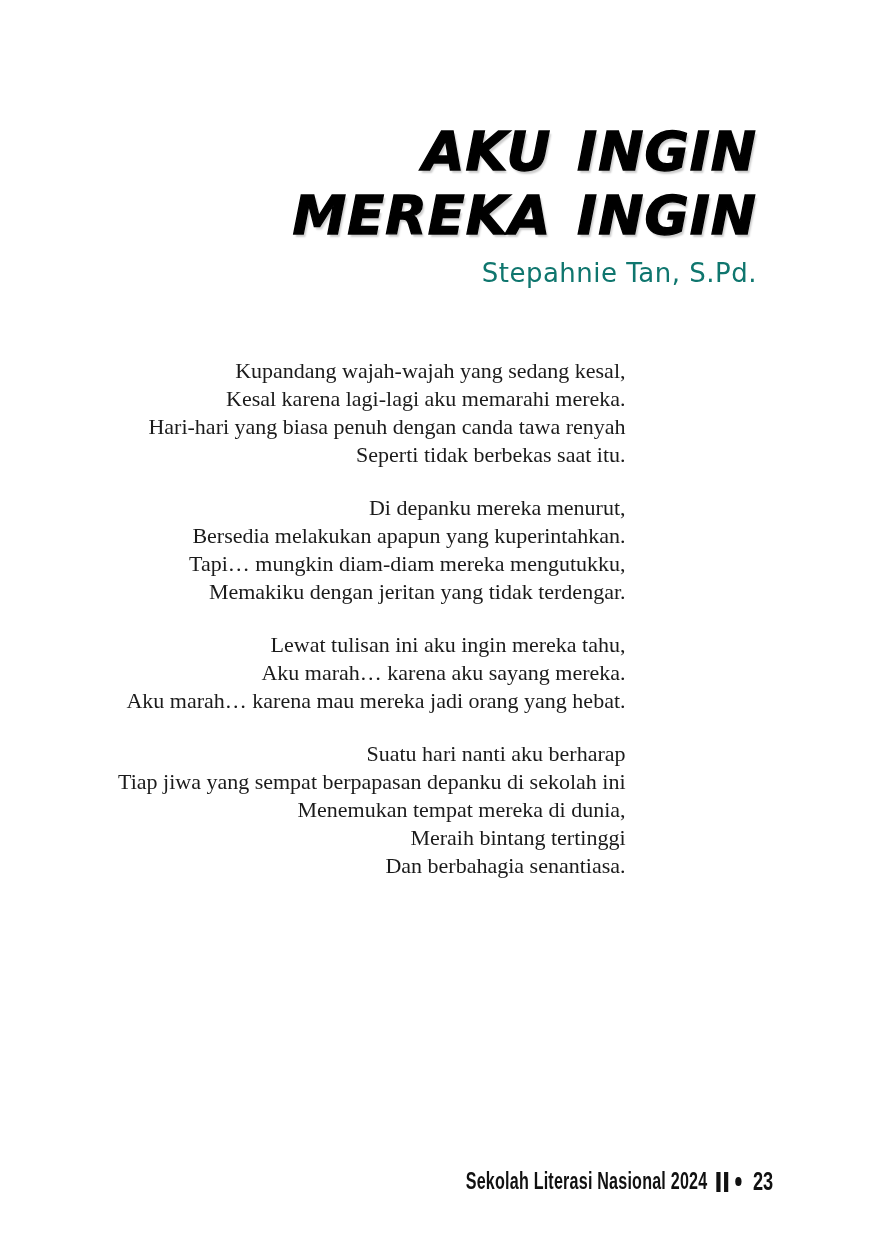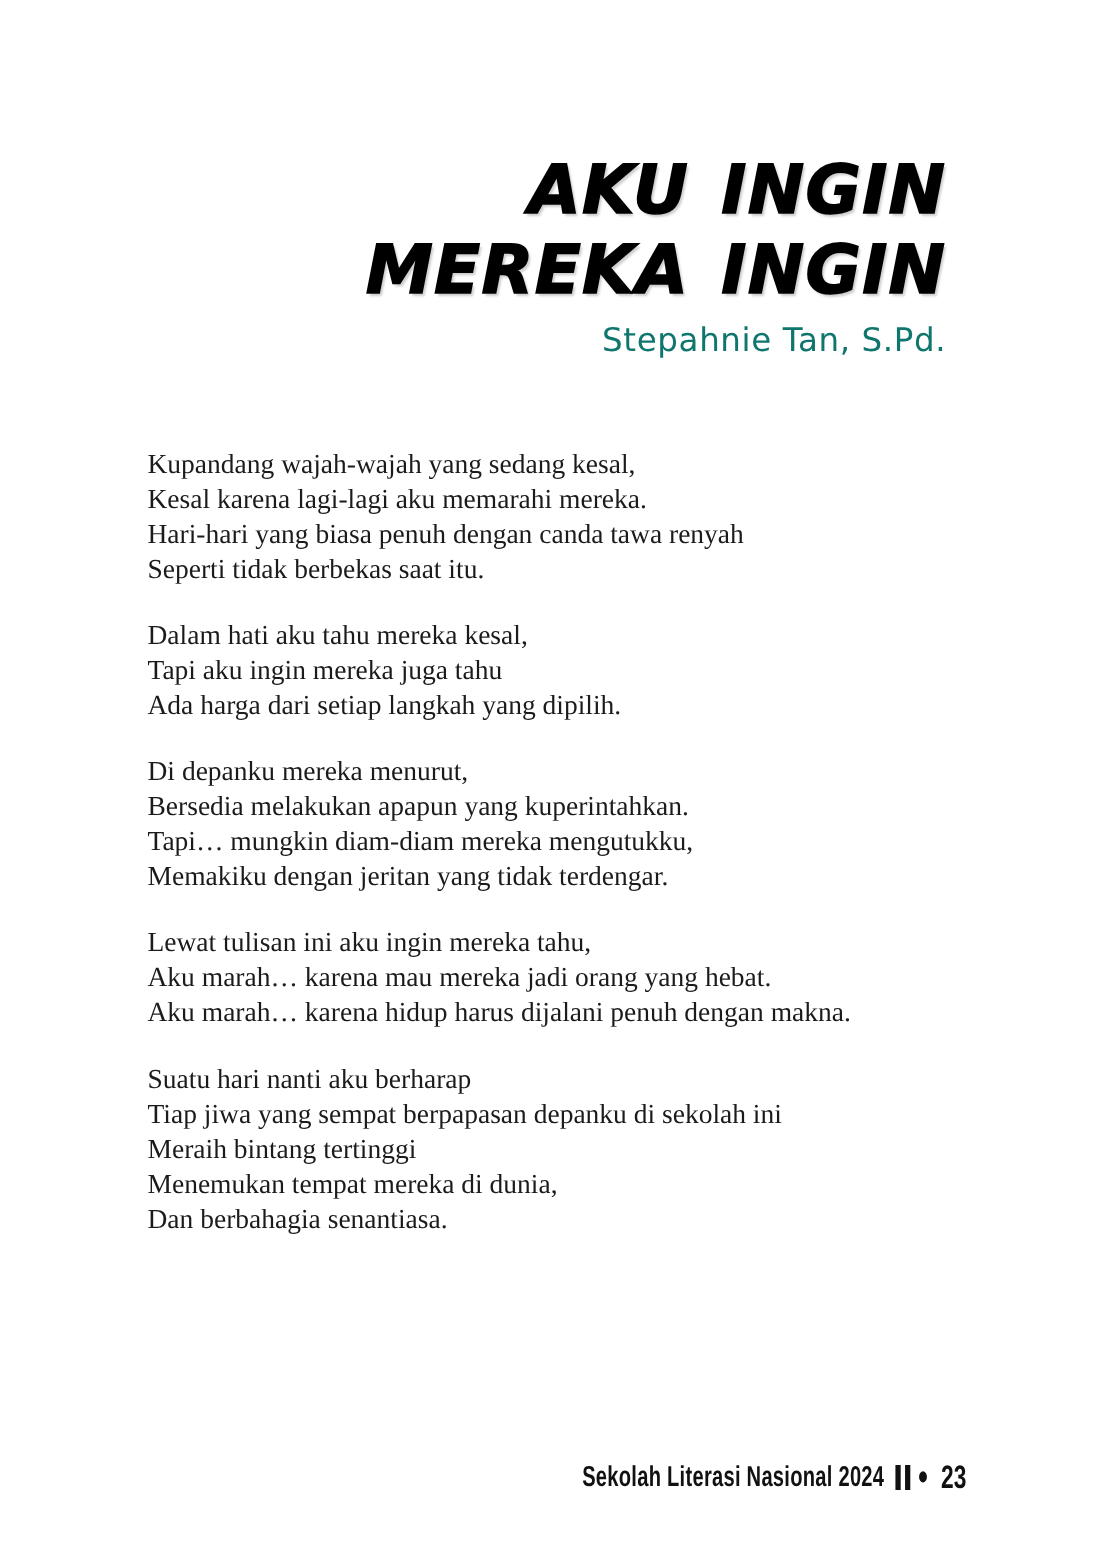--- a/index.html
+++ b/index.html
@@ -50,21 +50,21 @@
   
   .poem {
     position: absolute;
     left: 118px;
     top: 357px;
     font-family: "Liberation Serif", "DejaVu Serif", serif;
     font-size: 22px;
     line-height: 28px;
     color: #1b1b1b;
   }
-  .stanza { margin: 0 0 25px 0; }
+  .stanza { margin: 0 0 25px 0; text-align: right; }
   .stanza:last-child { margin-bottom: 0; }
   .line { white-space: nowrap; }
 
   
   .footer {
     position: absolute;
     top: 1166px;
     right: 102px;
   }
   .footer-row {
@@ -120,40 +120,35 @@
   </header>
 
   <main class="poem">
     <div class="stanza">
       <div class="line">Kupandang wajah-wajah yang sedang kesal,</div>
       <div class="line">Kesal karena lagi-lagi aku memarahi mereka.</div>
       <div class="line">Hari-hari yang biasa penuh dengan canda tawa renyah</div>
       <div class="line">Seperti tidak berbekas saat itu.</div>
     </div>
     <div class="stanza">
-      <div class="line">Dalam hati aku tahu mereka kesal,</div>
-      <div class="line">Tapi aku ingin mereka juga tahu</div>
-      <div class="line">Ada harga dari setiap langkah yang dipilih.</div>
-    </div>
-    <div class="stanza">
       <div class="line">Di depanku mereka menurut,</div>
       <div class="line">Bersedia melakukan apapun yang kuperintahkan.</div>
       <div class="line">Tapi… mungkin diam-diam mereka mengutukku,</div>
       <div class="line">Memakiku dengan jeritan yang tidak terdengar.</div>
     </div>
     <div class="stanza">
       <div class="line">Lewat tulisan ini aku ingin mereka tahu,</div>
+      <div class="line">Aku marah… karena aku sayang mereka.</div>
       <div class="line">Aku marah… karena mau mereka jadi orang yang hebat.</div>
-      <div class="line">Aku marah… karena hidup harus dijalani penuh dengan makna.</div>
     </div>
     <div class="stanza">
       <div class="line">Suatu hari nanti aku berharap</div>
       <div class="line">Tiap jiwa yang sempat berpapasan depanku di sekolah ini</div>
+      <div class="line">Menemukan tempat mereka di dunia,</div>
       <div class="line">Meraih bintang tertinggi</div>
-      <div class="line">Menemukan tempat mereka di dunia,</div>
       <div class="line">Dan berbahagia senantiasa.</div>
     </div>
   </main>
 
   <footer class="footer">
     <div class="footer-row">
       <span class="imprint">Sekolah Literasi Nasional 2024</span>
       <span class="bars">
         <i class="bar"></i>
         <i class="bar"></i>

